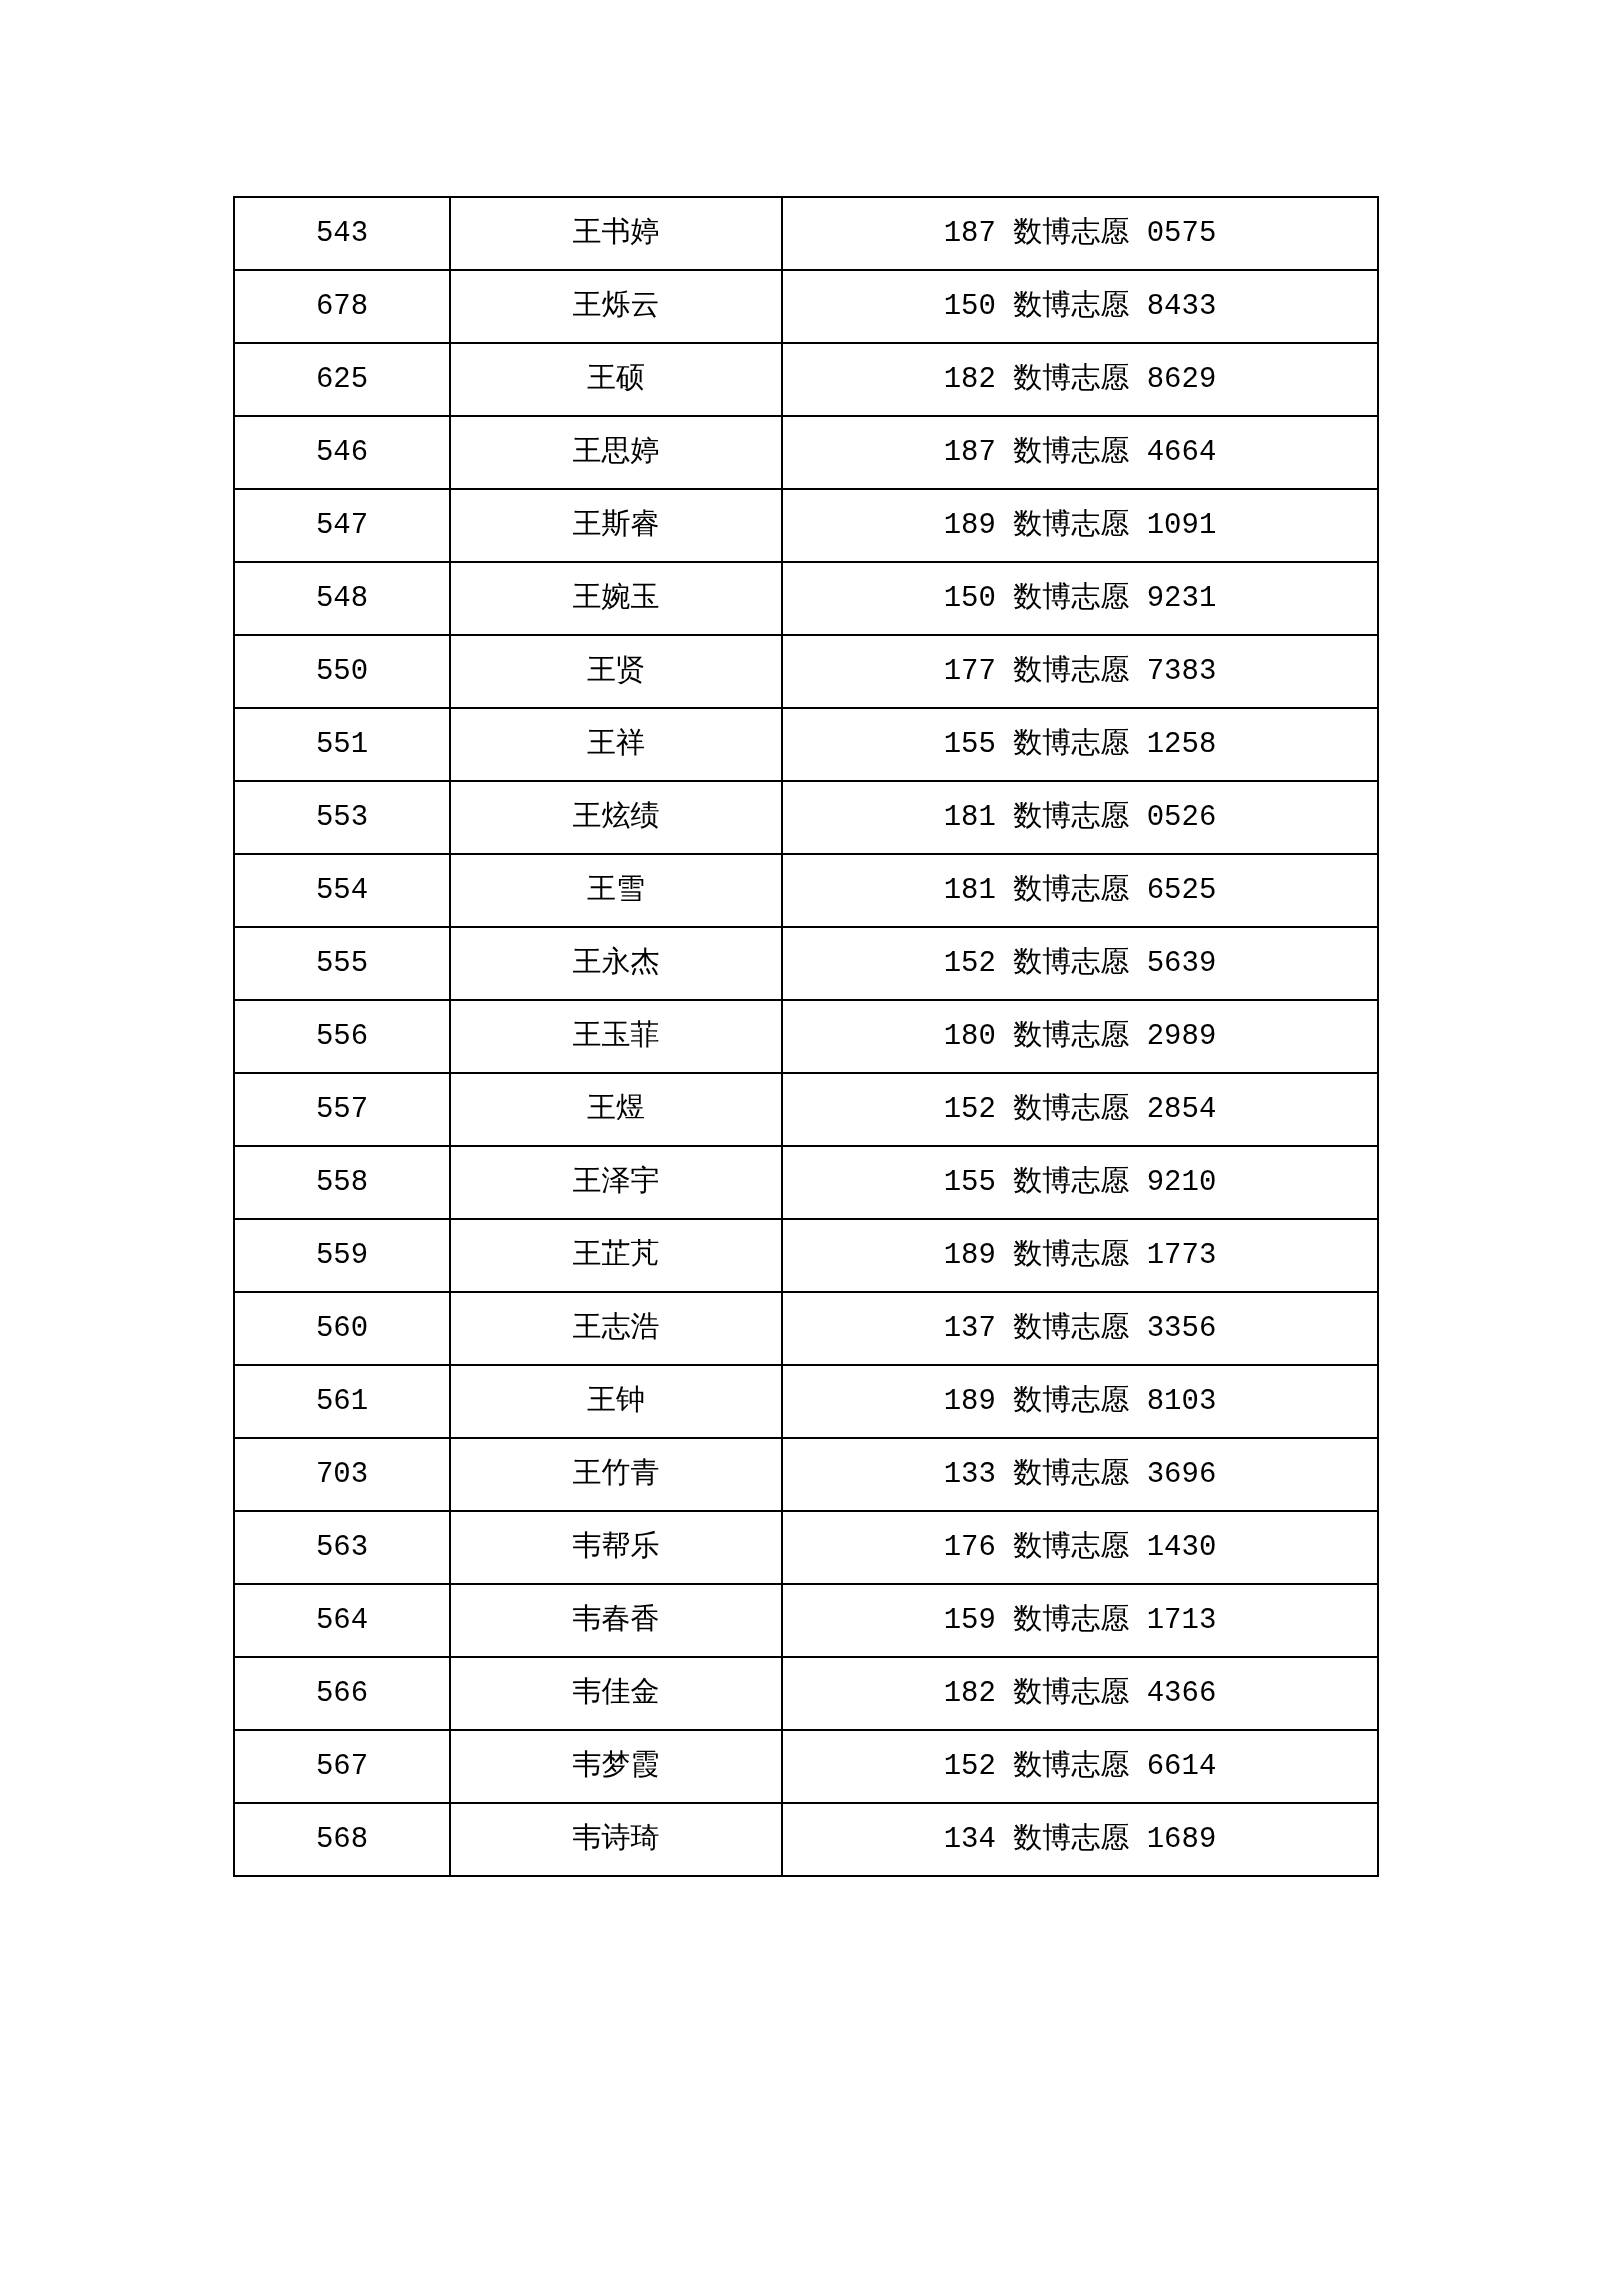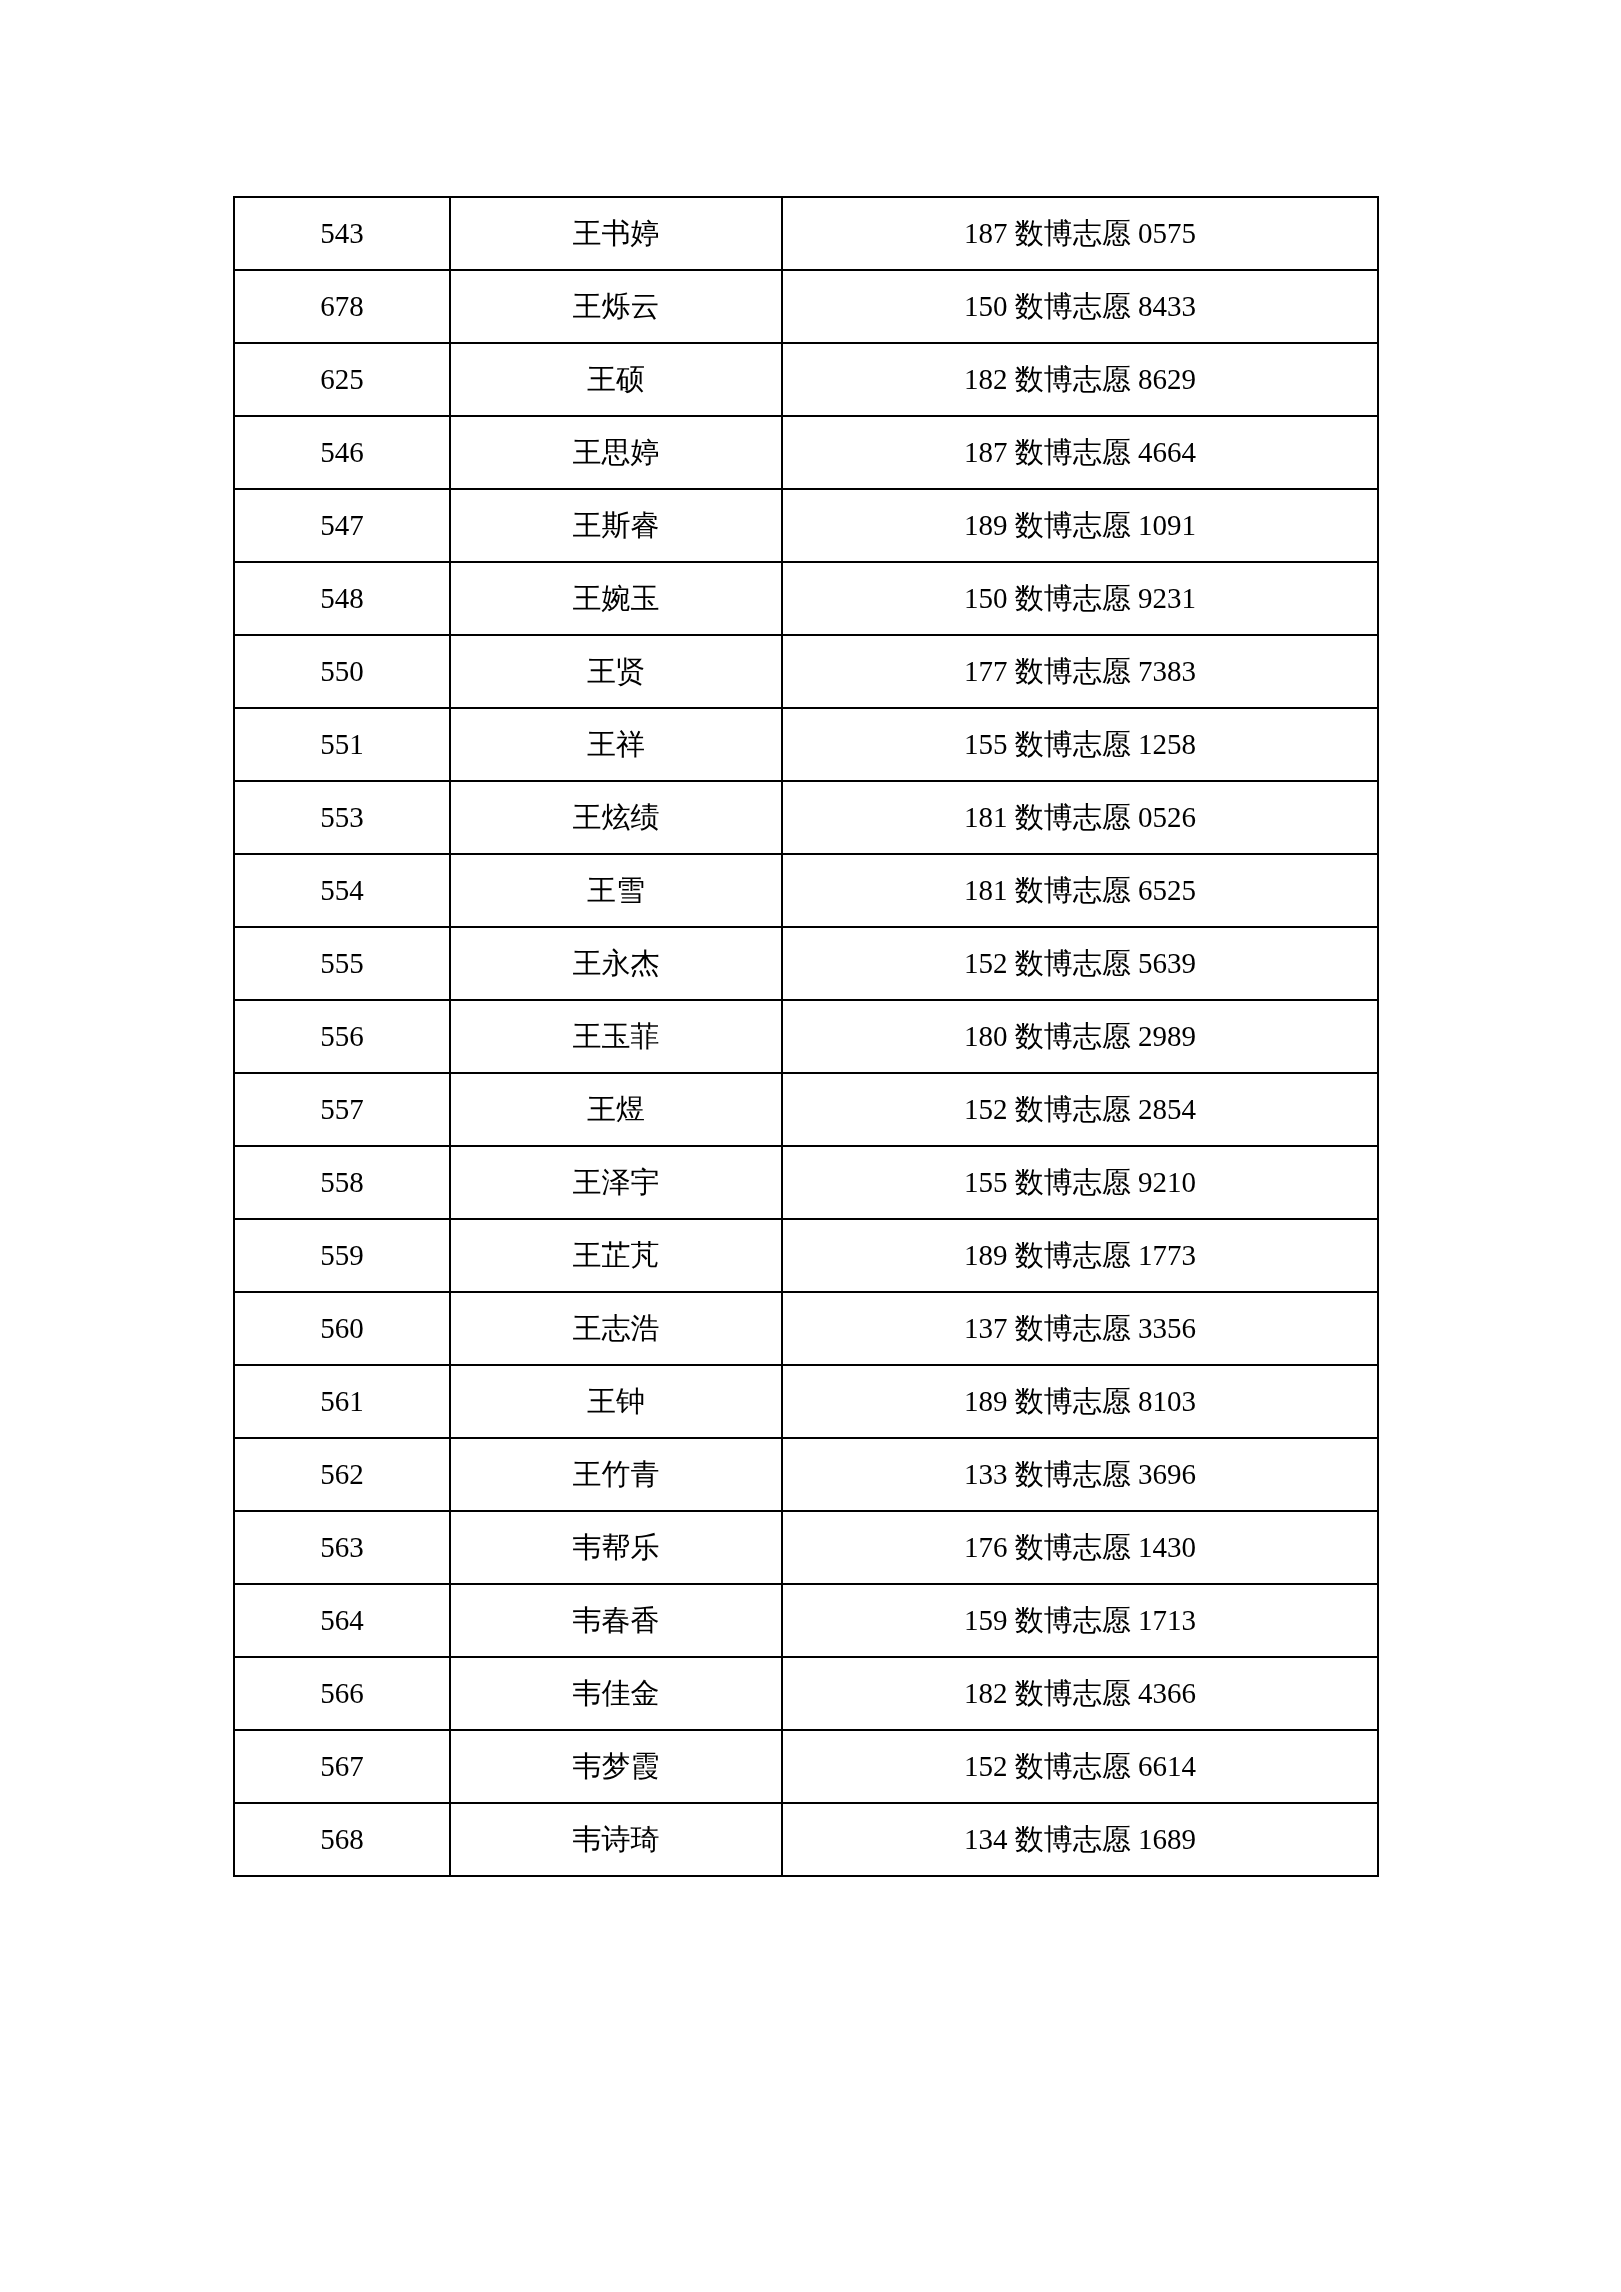--- a/index.html
+++ b/index.html
@@ -6,21 +6,21 @@
     margin: 0;
     padding: 0;
     background: #ffffff;
   }
   .page {
     position: relative;
     width: 1621px;
     height: 2293px;
     background: #ffffff;
     color: #000000;
-    font-family: Liberation Serif, serif;
+    font-family: Liberation Mono, monospace;
     overflow: hidden;
   }
   table.roster {
     position: absolute;
     left: 233px;
     top: 196px;
     width: 1144px;
     table-layout: fixed;
     border-collapse: collapse;
     border: 2.9px solid #000000;
@@ -130,21 +130,21 @@
           <td>560</td>
           <td>王志浩</td>
           <td>137 数博志愿 3356</td>
         </tr>
         <tr>
           <td>561</td>
           <td>王钟</td>
           <td>189 数博志愿 8103</td>
         </tr>
         <tr>
-          <td>562</td>
+          <td>703</td>
           <td>王竹青</td>
           <td>133 数博志愿 3696</td>
         </tr>
         <tr>
           <td>563</td>
           <td>韦帮乐</td>
           <td>176 数博志愿 1430</td>
         </tr>
         <tr>
           <td>564</td>

